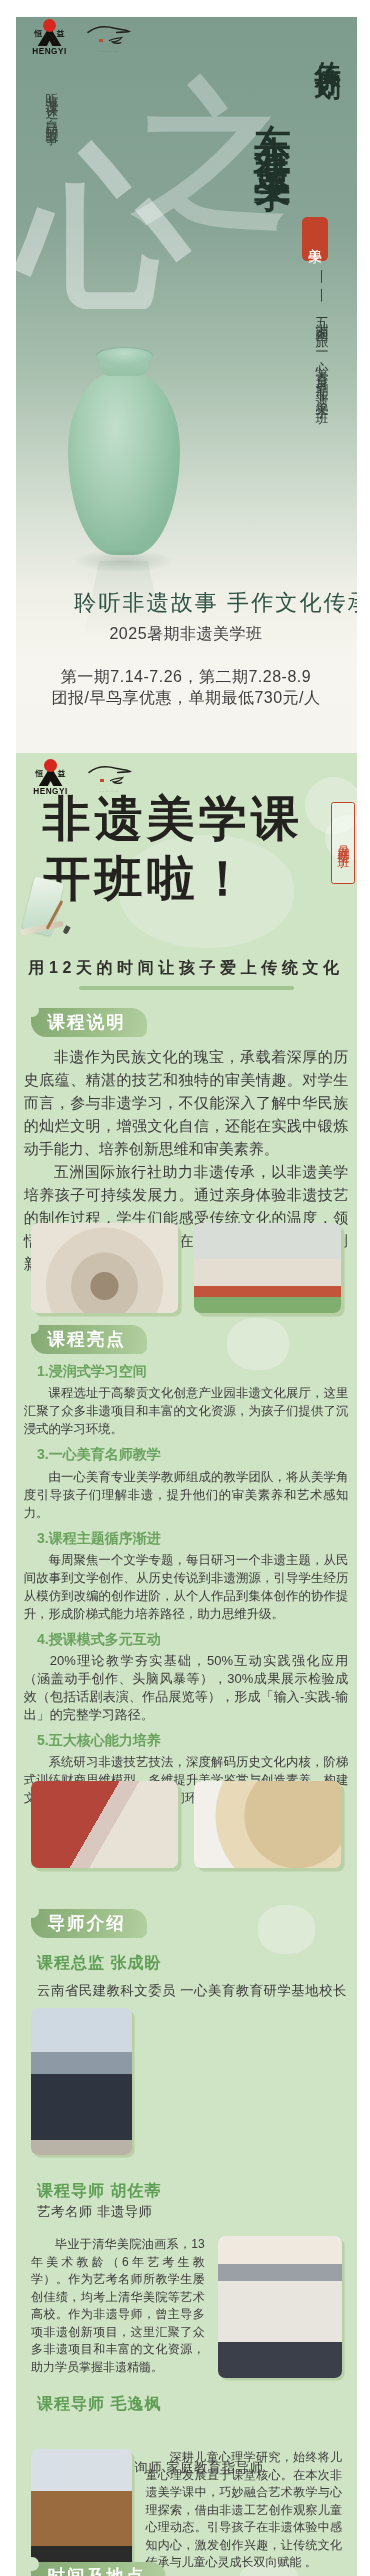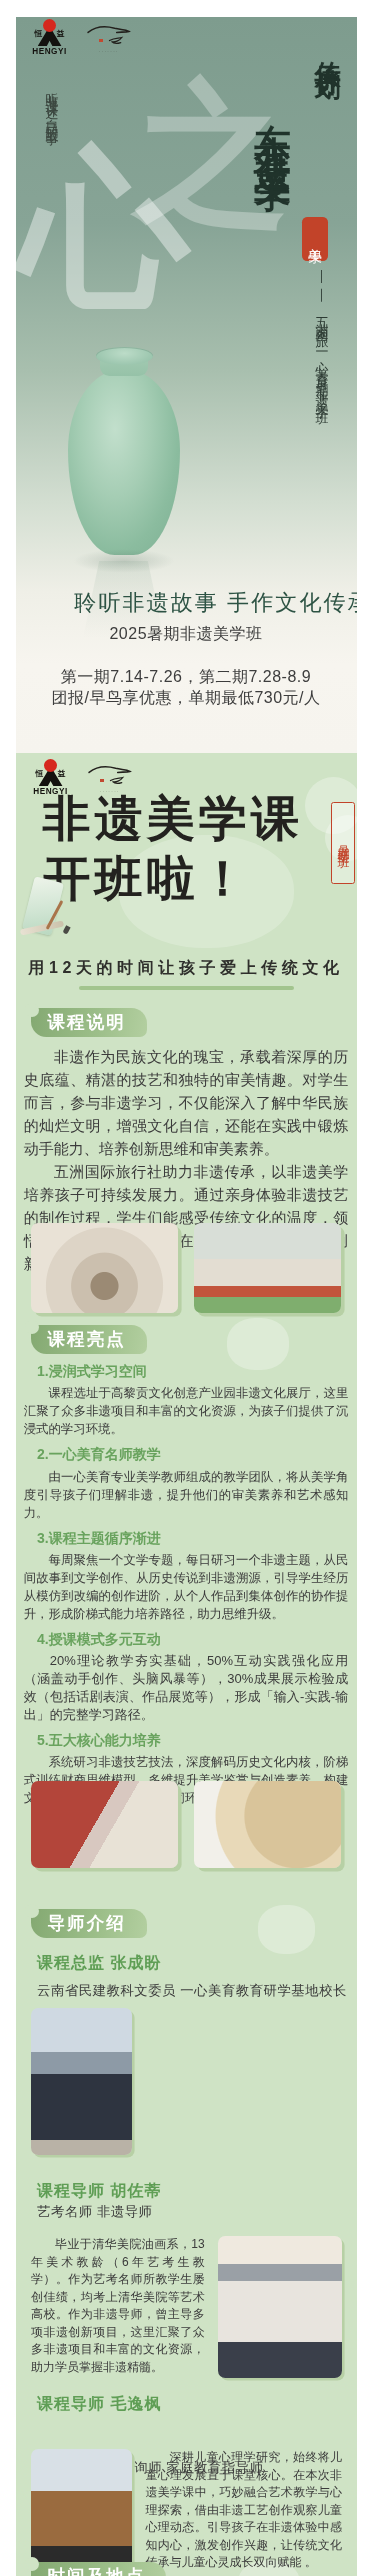--- a/index.html
+++ b/index.html
@@ -205,21 +205,21 @@
 
       <div class="photo-row" style="top:470px;">
         <div class="photo ph1 p-wheel"></div>
         <div class="photo ph1 p-class"></div>
       </div>
 
       <div class="badge" style="top:572px;">课程亮点</div>
       <div class="flow" style="top:602px;">
         <div class="h-green">1.浸润式学习空间</div>
         <p class="para" style="font-size:12.4px;line-height:18px;">课程选址于高黎贡文化创意产业园非遗文化展厅，这里汇聚了众多非遗项目和丰富的文化资源，为孩子们提供了沉浸式的学习环境。</p>
-        <div class="h-green">2.一心美育名师教学</div>
+        <div class="h-green">3.一心美育名师教学</div>
         <p class="para" style="font-size:12.4px;line-height:18px;">由一心美育专业美学教师组成的教学团队，将从美学角度引导孩子们理解非遗，提升他们的审美素养和艺术感知力。</p>
         <div class="h-green">3.课程主题循序渐进</div>
         <p class="para" style="font-size:12.4px;line-height:18px;">每周聚焦一个文学专题，每日研习一个非遗主题，从民间故事到文学创作、从历史传说到非遗溯源，引导学生经历从模仿到改编的创作进阶，从个人作品到集体创作的协作提升，形成阶梯式能力培养路径，助力思维升级。</p>
         <div class="h-green">4.授课模式多元互动</div>
         <p class="para" style="font-size:13px;line-height:18px;">20%理论教学夯实基础，50%互动实践强化应用（涵盖动手创作、头脑风暴等），30%成果展示检验成效（包括话剧表演、作品展览等），形成「输入-实践-输出」的完整学习路径。</p>
         <div class="h-green">5.五大核心能力培养</div>
         <p class="para" style="font-size:12.4px;line-height:18px;">系统研习非遗技艺技法，深度解码历史文化内核，阶梯式训练财商思维模型，多维提升美学鉴赏与创造素养，构建文化传承与实践应用的能力闭环。</p>
       </div>
 
       <div class="photo-row" style="top:1028px;">

